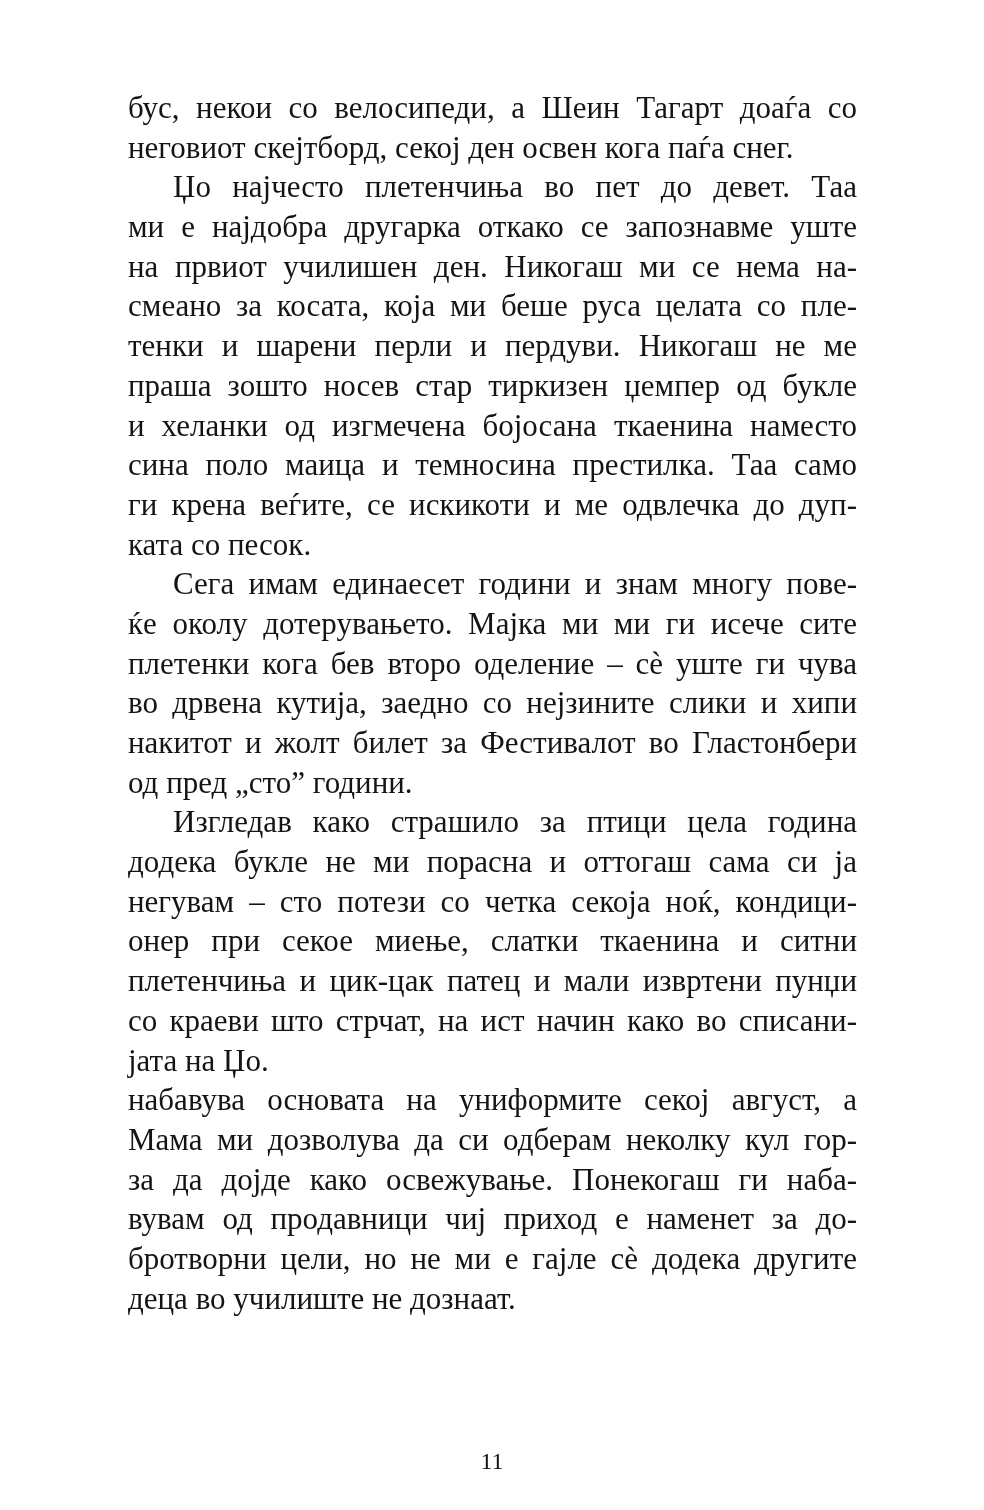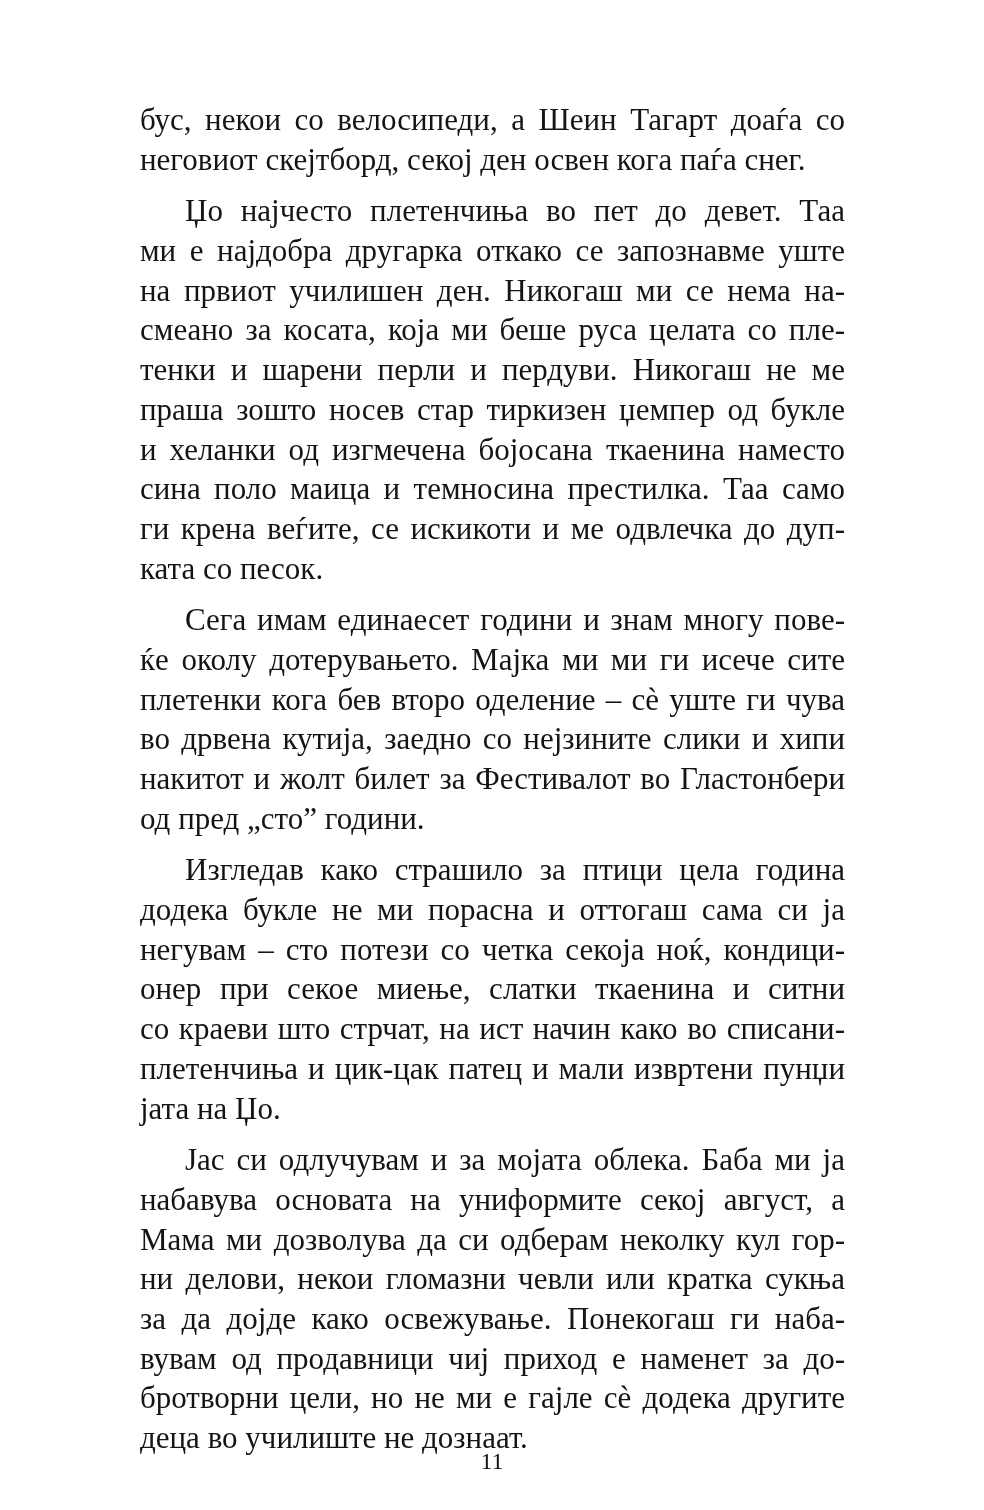--- a/index.html
+++ b/index.html
@@ -17,21 +17,21 @@
     overflow: hidden;
   }
   .text-block {
     position: absolute;
     left: 128px;
     top: 88px;
     width: 729px;
     font-size: 31px;
   }
   .paragraph {
-    margin: 12px;
+    margin: 0;
     padding: 0;
   }
   .line {
     height: 39.7px;
     line-height: 39.7px;
     text-align: justify;
     text-align-last: justify;
     text-justify: inter-word;
     white-space: normal;
   }
@@ -78,29 +78,27 @@
         <div class="line">плетенки кога бев второ оделение – сѐ уште ги чува</div>
         <div class="line">во дрвена кутија, заедно со нејзините слики и хипи</div>
         <div class="line">накитот и жолт билет за Фестивалот во Гластонбери</div>
         <div class="line last">од пред „сто” години.</div>
       </div>
       <div class="paragraph">
         <div class="line indent">Изгледав како страшило за птици цела година</div>
         <div class="line">додека букле не ми порасна и оттогаш сама си ја</div>
         <div class="line">негувам – сто потези со четка секоја ноќ, кондици-</div>
         <div class="line">онер при секое миење, слатки ткаенина и ситни</div>
+        <div class="line">плетенчиња и цик-цак патец и мали извртени пунџи</div>
         <div class="line">со краеви што стрчат, на ист начин како во списани-</div>
-        <div class="line">плетенчиња и цик-цак патец и мали извртени пунџи</div>
         <div class="line last">јата на Џо.</div>
       </div>
       <div class="paragraph">
-        <div class="line indent">Јас си одлучувам и за мојата облека. Баба ми ја</div>
         <div class="line">набавува основата на униформите секој август, а</div>
         <div class="line">Мама ми дозволува да си одберам неколку кул гор-</div>
-        <div class="line">ни делови, некои гломазни чевли или кратка сукња</div>
         <div class="line">за да дојде како освежување. Понекогаш ги наба-</div>
         <div class="line">вувам од продавници чиј приход е наменет за до-</div>
         <div class="line">бротворни цели, но не ми е гајле сѐ додека другите</div>
         <div class="line last">деца во училиште не дознаат.</div>
       </div>
     </div>
   <div class="page-number">11</div>
 </div>
 
 </body></html>

